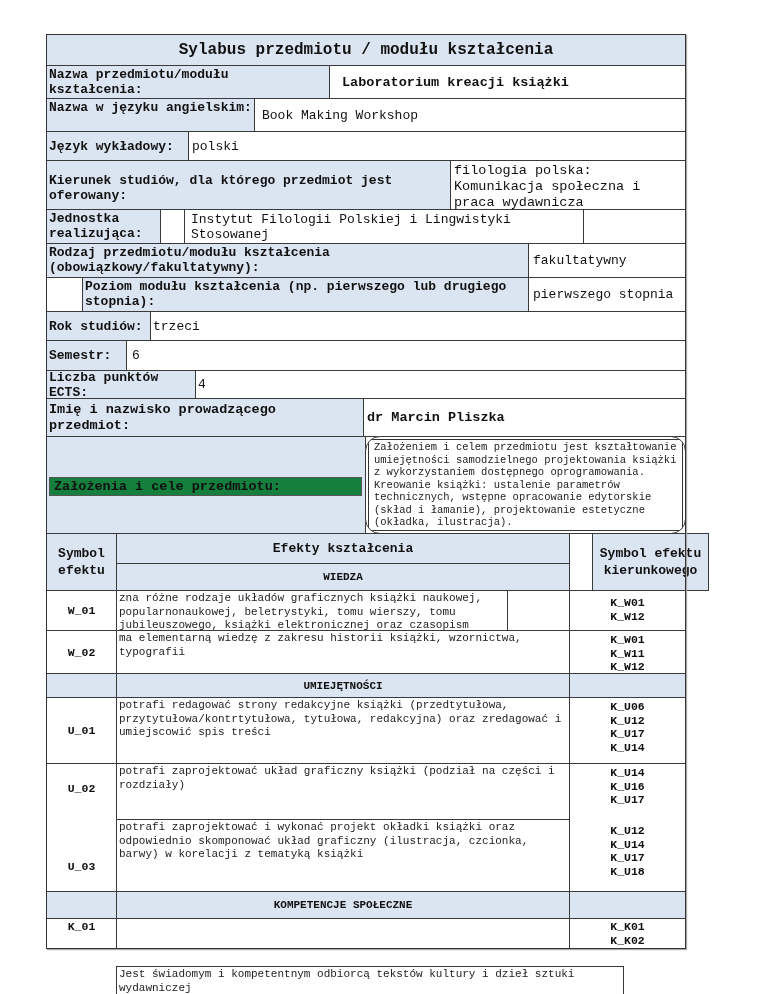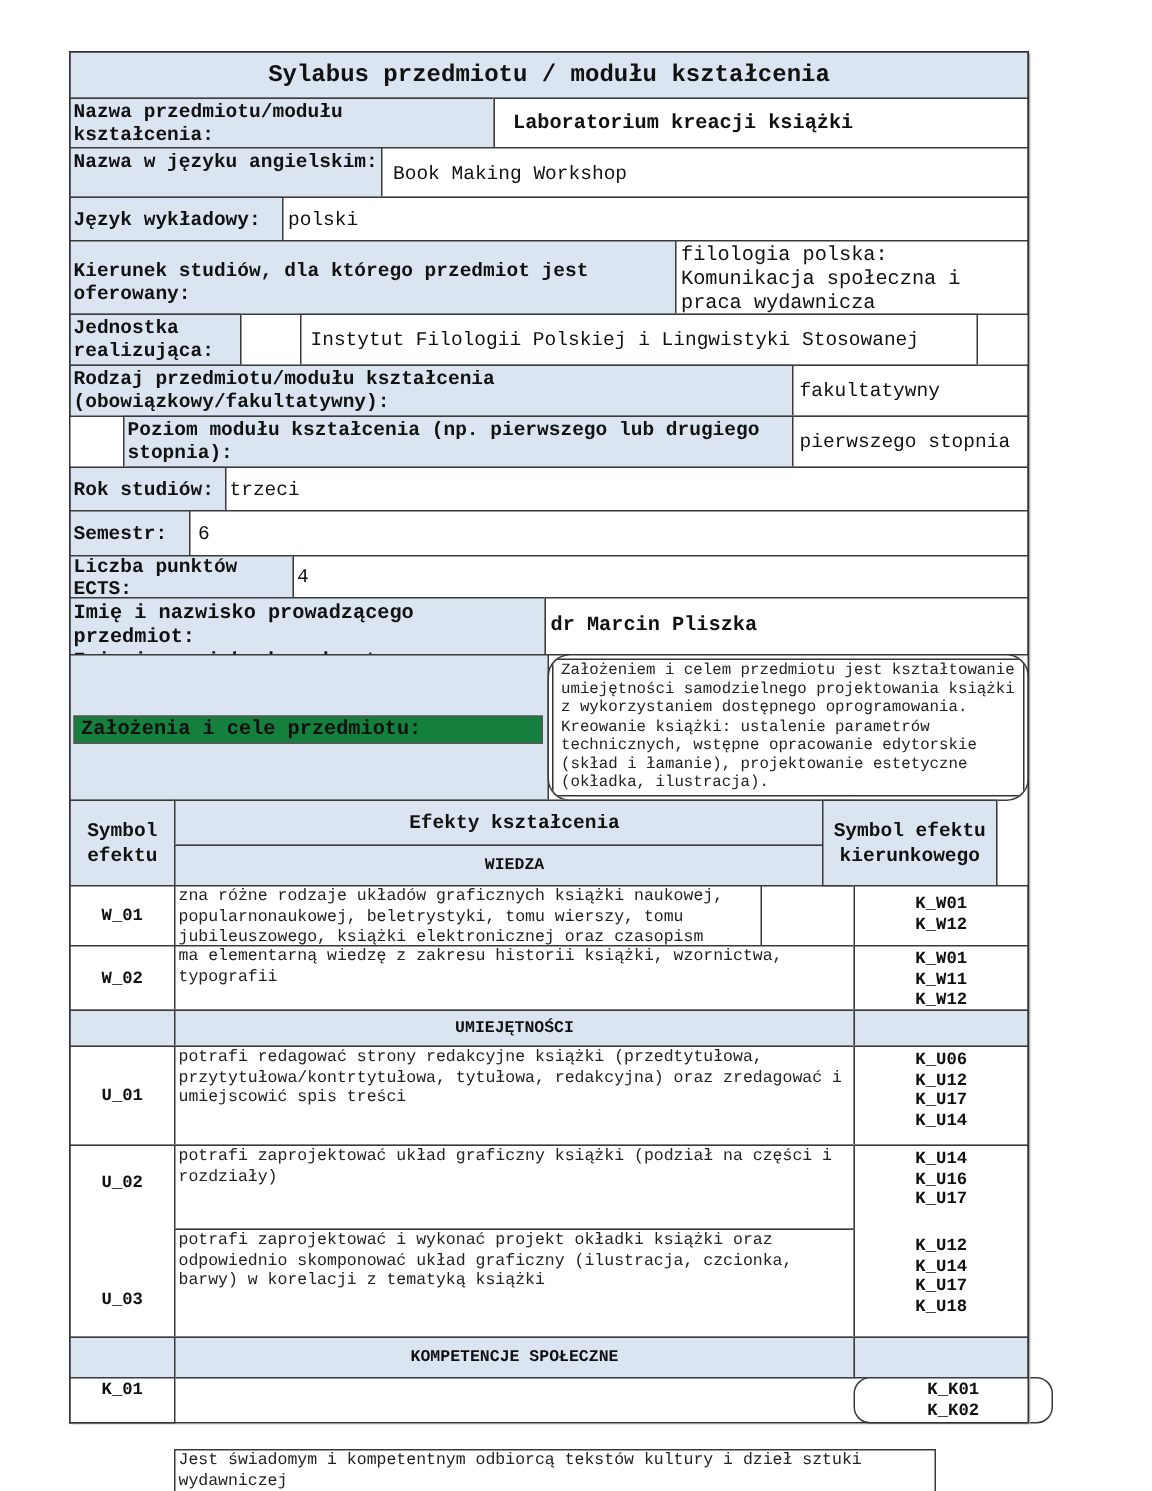--- a/index.html
+++ b/index.html
@@ -34,21 +34,21 @@
 <div class="cell blue lbl" style="left:46px;top:98px;width:209px;height:34px;">Nazwa w języku angielskim:</div>
 <div class="cell white vc val" style="left:254px;top:98px;width:432px;height:34px;padding-left:7px;">Book Making Workshop</div>
 
 <div class="cell blue lbl vc" style="left:46px;top:131px;width:143px;height:30px;">Język wykładowy:</div>
 <div class="cell white val vc" style="left:188px;top:131px;width:498px;height:30px;">polski</div>
 
 <div class="cell blue lbl" style="left:46px;top:160px;width:405px;height:50px;padding-top:12px;">Kierunek studiów, dla którego przedmiot jest oferowany:</div>
 <div class="cell white val" style="left:450px;top:160px;width:236px;height:50px;font-size:13.5px;padding:2px 3px;line-height:16px;">filologia polska: Komunikacja społeczna i praca wydawnicza</div>
 
 <div class="cell blue lbl" style="left:46px;top:209px;width:115px;height:35px;">Jednostka realizująca:</div>
-<div class="cell white val vc" style="left:200px;top:209px;width:452px;height:35px;padding-left:6px;">Instytut Filologii Polskiej i Lingwistyki Stosowanej</div>
+<div class="cell white val vc" style="left:184px;top:209px;width:400px;height:35px;padding-left:6px;">Instytut Filologii Polskiej i Lingwistyki Stosowanej</div>
 
 <div class="cell blue lbl" style="left:46px;top:243px;width:483px;height:35px;">Rodzaj przedmiotu/modułu kształcenia (obowiązkowy/fakultatywny):</div>
 <div class="cell white val vc" style="left:528px;top:243px;width:158px;height:35px;padding-left:4px;">fakultatywny</div>
 
 <div class="cell blue lbl" style="left:46px;top:277px;width:483px;height:35px;margin-left:36px;">Poziom modułu kształcenia (np. pierwszego lub drugiego stopnia):</div>
 <div class="cell white val vc" style="left:528px;top:277px;width:158px;height:35px;padding-left:4px;">pierwszego stopnia</div>
 
 <div class="cell blue lbl vc" style="left:46px;top:311px;width:105px;height:30px;">Rok studiów:</div>
 <div class="cell white val vc" style="left:150px;top:311px;width:536px;height:30px;padding-left:2px;">trzeci</div>
 
@@ -67,21 +67,21 @@
 <div class="cell blue" style="left:46px;top:436px;width:320px;height:98px;">
   <div class="abs lbl vc" style="left:2px;top:40px;width:313px;height:19px;border:1px solid #555;background:#15803d;font-size:13.5px;padding-left:4px;">Założenia i cele przedmiotu:</div>
 </div>
 <div class="cell white" style="left:365px;top:436px;width:321px;height:98px;border-radius:15px;">
   <div class="abs small" style="left:2px;top:2px;width:315px;height:92px;border:1px solid #333;padding:1px 5px;">Założeniem i celem przedmiotu jest kształtowanie umiejętności samodzielnego projektowania książki z wykorzystaniem dostępnego oprogramowania. Kreowanie książki: ustalenie parametrów technicznych, wstępne opracowanie edytorskie (skład i łamanie), projektowanie estetyczne (okładka, ilustracja).</div>
 </div>
 
 <div class="cell blue hdr" style="left:46px;top:533px;width:71px;height:58px;">Symbol efektu</div>
 <div class="cell blue hdr" style="left:116px;top:533px;width:454px;height:31px;">Efekty kształcenia</div>
 <div class="cell blue sect" style="left:116px;top:563px;width:454px;height:28px;">WIEDZA</div>
-<div class="cell blue hdr" style="left:548px;top:533px;width:117px;height:58px;">Symbol efektu kierunkowego</div>
+<div class="cell blue hdr" style="left:592px;top:533px;width:117px;height:58px;">Symbol efektu kierunkowego</div>
 
 <div class="cell white sym" style="left:46px;top:590px;width:71px;height:41px;">W_01</div>
 <div class="cell white desc" style="left:116px;top:590px;width:392px;height:41px;">zna różne rodzaje układów graficznych książki naukowej, popularnonaukowej, beletrystyki, tomu wierszy, tomu jubileuszowego, książki elektronicznej oraz czasopism naukowych i artystycznych</div>
 <div class="cell white codes" style="left:569px;top:590px;width:117px;height:41px;padding-top:5px;">
   <div>K_W01</div>
   <div>K_W12</div>
 </div>
 
 <div class="cell white sym" style="left:46px;top:630px;width:71px;height:44px;">W_02</div>
 <div class="cell white desc" style="left:116px;top:630px;width:454px;height:44px;">ma elementarną wiedzę z zakresu historii książki, wzornictwa, typografii</div>
@@ -123,18 +123,18 @@
     <div>K_U18</div>
   </div>
 </div>
 
 <div class="cell blue" style="left:46px;top:891px;width:71px;height:28px;"></div>
 <div class="cell blue sect" style="left:116px;top:891px;width:454px;height:28px;">KOMPETENCJE SPOŁECZNE</div>
 <div class="cell blue" style="left:569px;top:891px;width:117px;height:28px;"></div>
 
 <div class="cell white sym" style="left:46px;top:918px;width:71px;height:31px;align-items:flex-start;padding-top:1px;">K_01</div>
 <div class="cell white desc" style="left:116px;top:918px;width:508px;height:31px;margin-top:48px;">Jest świadomym i kompetentnym odbiorcą tekstów kultury i dzieł sztuki wydawniczej</div>
-<div class="cell white codes" style="left:569px;top:918px;width:133px;height:31px;padding-top:1px;border-radius:11px;">
+<div class="cell white codes" style="left:569px;top:918px;width:117px;height:31px;padding-top:1px;">
   <div>K_K01</div>
   <div>K_K02</div>
 </div>
 
 <div class="frame"></div>
 
 </body></html>

